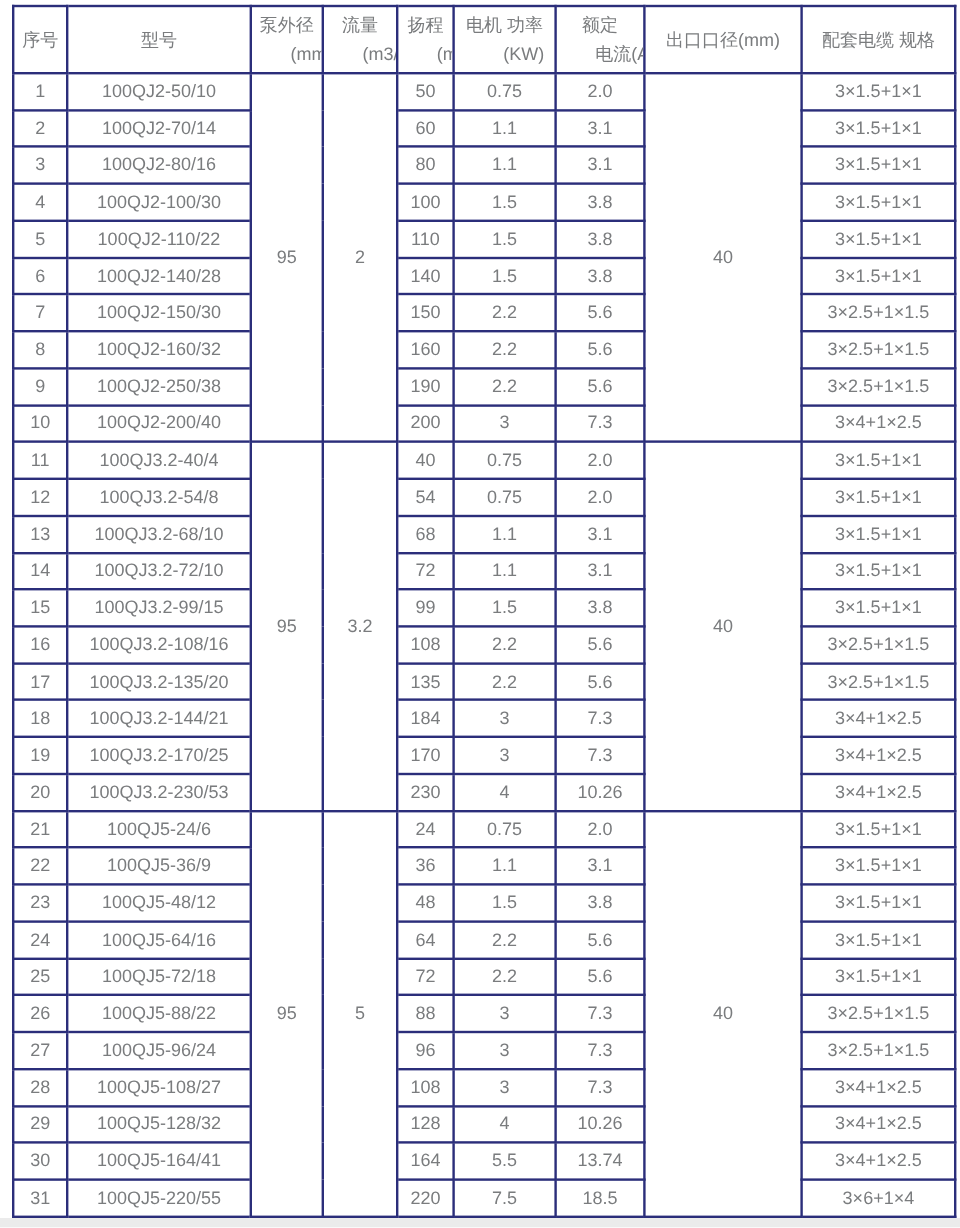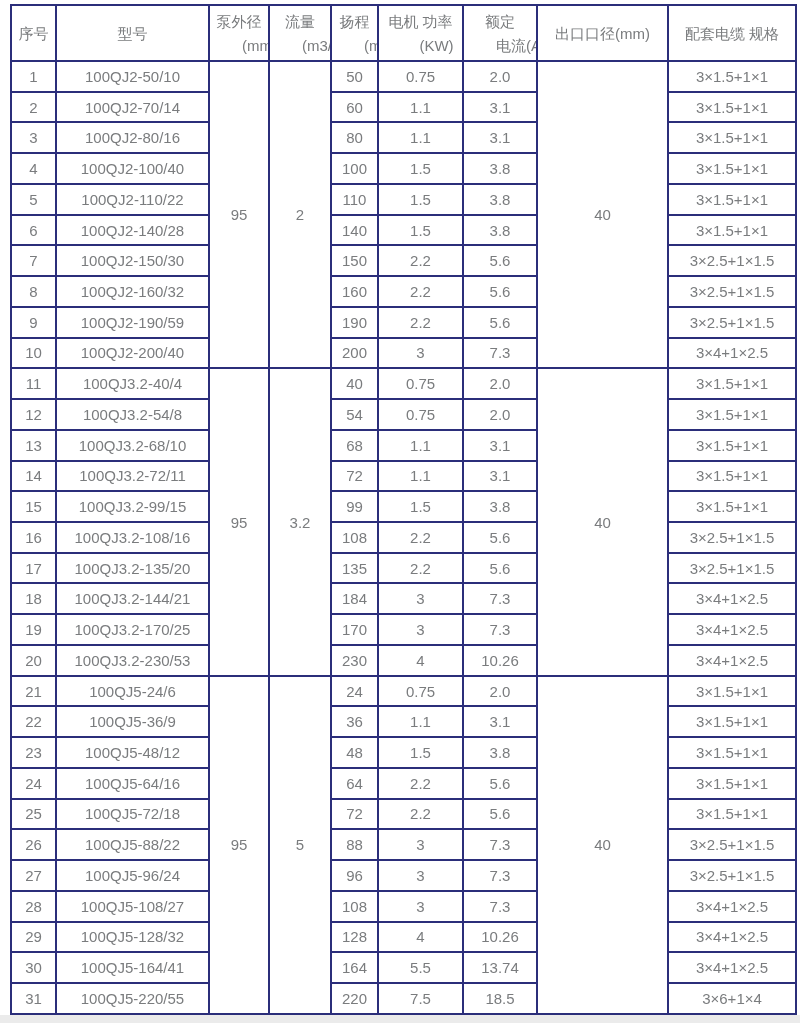--- a/index.html
+++ b/index.html
@@ -122,21 +122,21 @@
           <tr>
             <td>3</td>
             <td>100QJ2-80/16</td>
             <td>80</td>
             <td>1.1</td>
             <td>3.1</td>
             <td>3×1.5+1×1</td>
           </tr>
           <tr>
             <td>4</td>
-            <td>100QJ2-100/40</td>
+            <td>100QJ2-100/30</td>
             <td>100</td>
             <td>1.5</td>
             <td>3.8</td>
             <td>3×1.5+1×1</td>
           </tr>
           <tr>
             <td>5</td>
             <td>100QJ2-110/22</td>
             <td>110</td>
             <td>1.5</td>
@@ -162,21 +162,21 @@
           <tr>
             <td>8</td>
             <td>100QJ2-160/32</td>
             <td>160</td>
             <td>2.2</td>
             <td>5.6</td>
             <td>3×2.5+1×1.5</td>
           </tr>
           <tr>
             <td>9</td>
-            <td>100QJ2-190/59</td>
+            <td>100QJ2-250/38</td>
             <td>190</td>
             <td>2.2</td>
             <td>5.6</td>
             <td>3×2.5+1×1.5</td>
           </tr>
           <tr>
             <td>10</td>
             <td>100QJ2-200/40</td>
             <td>200</td>
             <td>3</td>
@@ -205,21 +205,21 @@
           <tr>
             <td>13</td>
             <td>100QJ3.2-68/10</td>
             <td>68</td>
             <td>1.1</td>
             <td>3.1</td>
             <td>3×1.5+1×1</td>
           </tr>
           <tr>
             <td>14</td>
-            <td>100QJ3.2-72/11</td>
+            <td>100QJ3.2-72/10</td>
             <td>72</td>
             <td>1.1</td>
             <td>3.1</td>
             <td>3×1.5+1×1</td>
           </tr>
           <tr>
             <td>15</td>
             <td>100QJ3.2-99/15</td>
             <td>99</td>
             <td>1.5</td>

